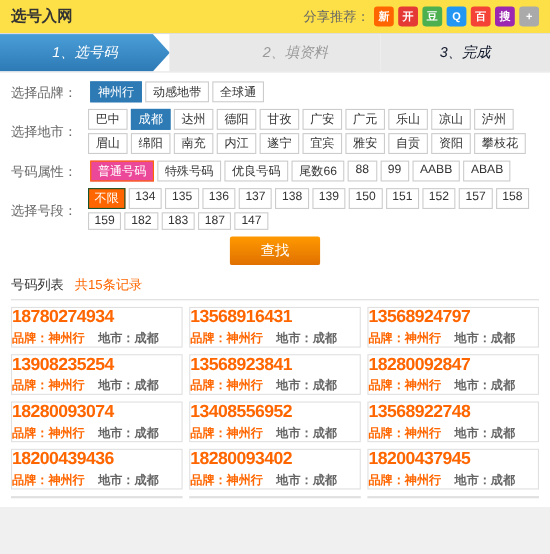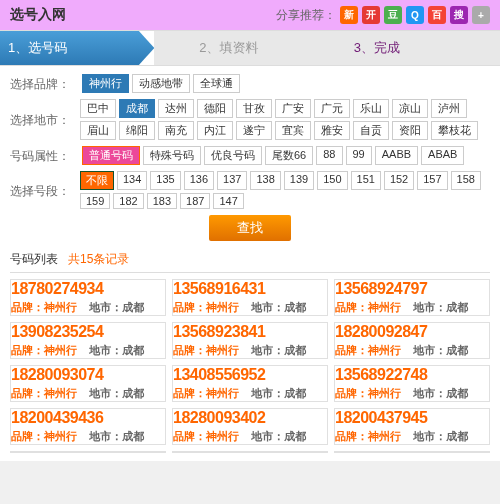--- a/index.html
+++ b/index.html
@@ -1,27 +1,27 @@
 <!DOCTYPE html>
 <html><head>
   <meta charset="utf-8">
   <style>
     * { box-sizing: border-box; margin: 0; padding: 0; }
     body { font-family: 'SimHei', Arial, sans-serif; font-size: 12px; background: #f0f0f0; width: 500px; }
 
-    .header { background: #f0abfc; padding: 6px 10px; display: flex; justify-content: space-between; align-items: center; border-bottom: 1px solid #ddd; }
+    .header { background: #fde047; padding: 6px 10px; display: flex; justify-content: space-between; align-items: center; border-bottom: 1px solid #ddd; }
     .header-title { font-size: 14px; font-weight: bold; color: #333; }
     .share-section { display: flex; align-items: center; gap: 4px; font-size: 12px; color: #666; text-align: center; }
     .share-icon { width: 18px; height: 18px; border-radius: 3px; display: inline-flex; align-items: center; justify-content: center; font-size: 10px; color: white; font-weight: bold; cursor: pointer; }
 
     .steps { display: flex; background: #fff; border-bottom: 1px solid #ddd; }
-    .step { flex: 1; padding: 8px; text-align: left; font-size: 13px; cursor: pointer; }
+    .step { flex: 1; padding: 8px; text-align: center; font-size: 13px; cursor: pointer; font-style: italic; }
     .step-active { background: linear-gradient(to bottom, #4a9ed8, #2d7ab5); color: #fff; clip-path: polygon(0 0, 90% 0, 100% 50%, 90% 100%, 0 100%); }
     .step-inactive { background: #e8e8e8; color: #999; padding-left: 45px; }
-    .step-inactive2 { background: #e8e8e8; color: #701a75; }
+    .step-inactive2 { background: #e8e8e8; color: #0f172a; }
 
     .main { background: #fff; padding: 8px 10px; }
 
     .filter-row { display: flex; align-items: center; margin-bottom: 6px; gap: 12px; }
     .filter-label { color: #666; white-space: nowrap; min-width: 58px; padding-top: 2px; }
 
     .tag-group { display: flex; flex-wrap: wrap; gap: 3px; }
     .tag { padding: 1px 6px; border: 1px solid #ccc; cursor: pointer; font-size: 11px; color: #333; background: #fff; }
     .tag-selected { background: #2d7ab5; color: #fff; border-color: #2d7ab5; }
     .tag-orange-selected { background: #ec4899; color: #fff; border-color: #f60; }

